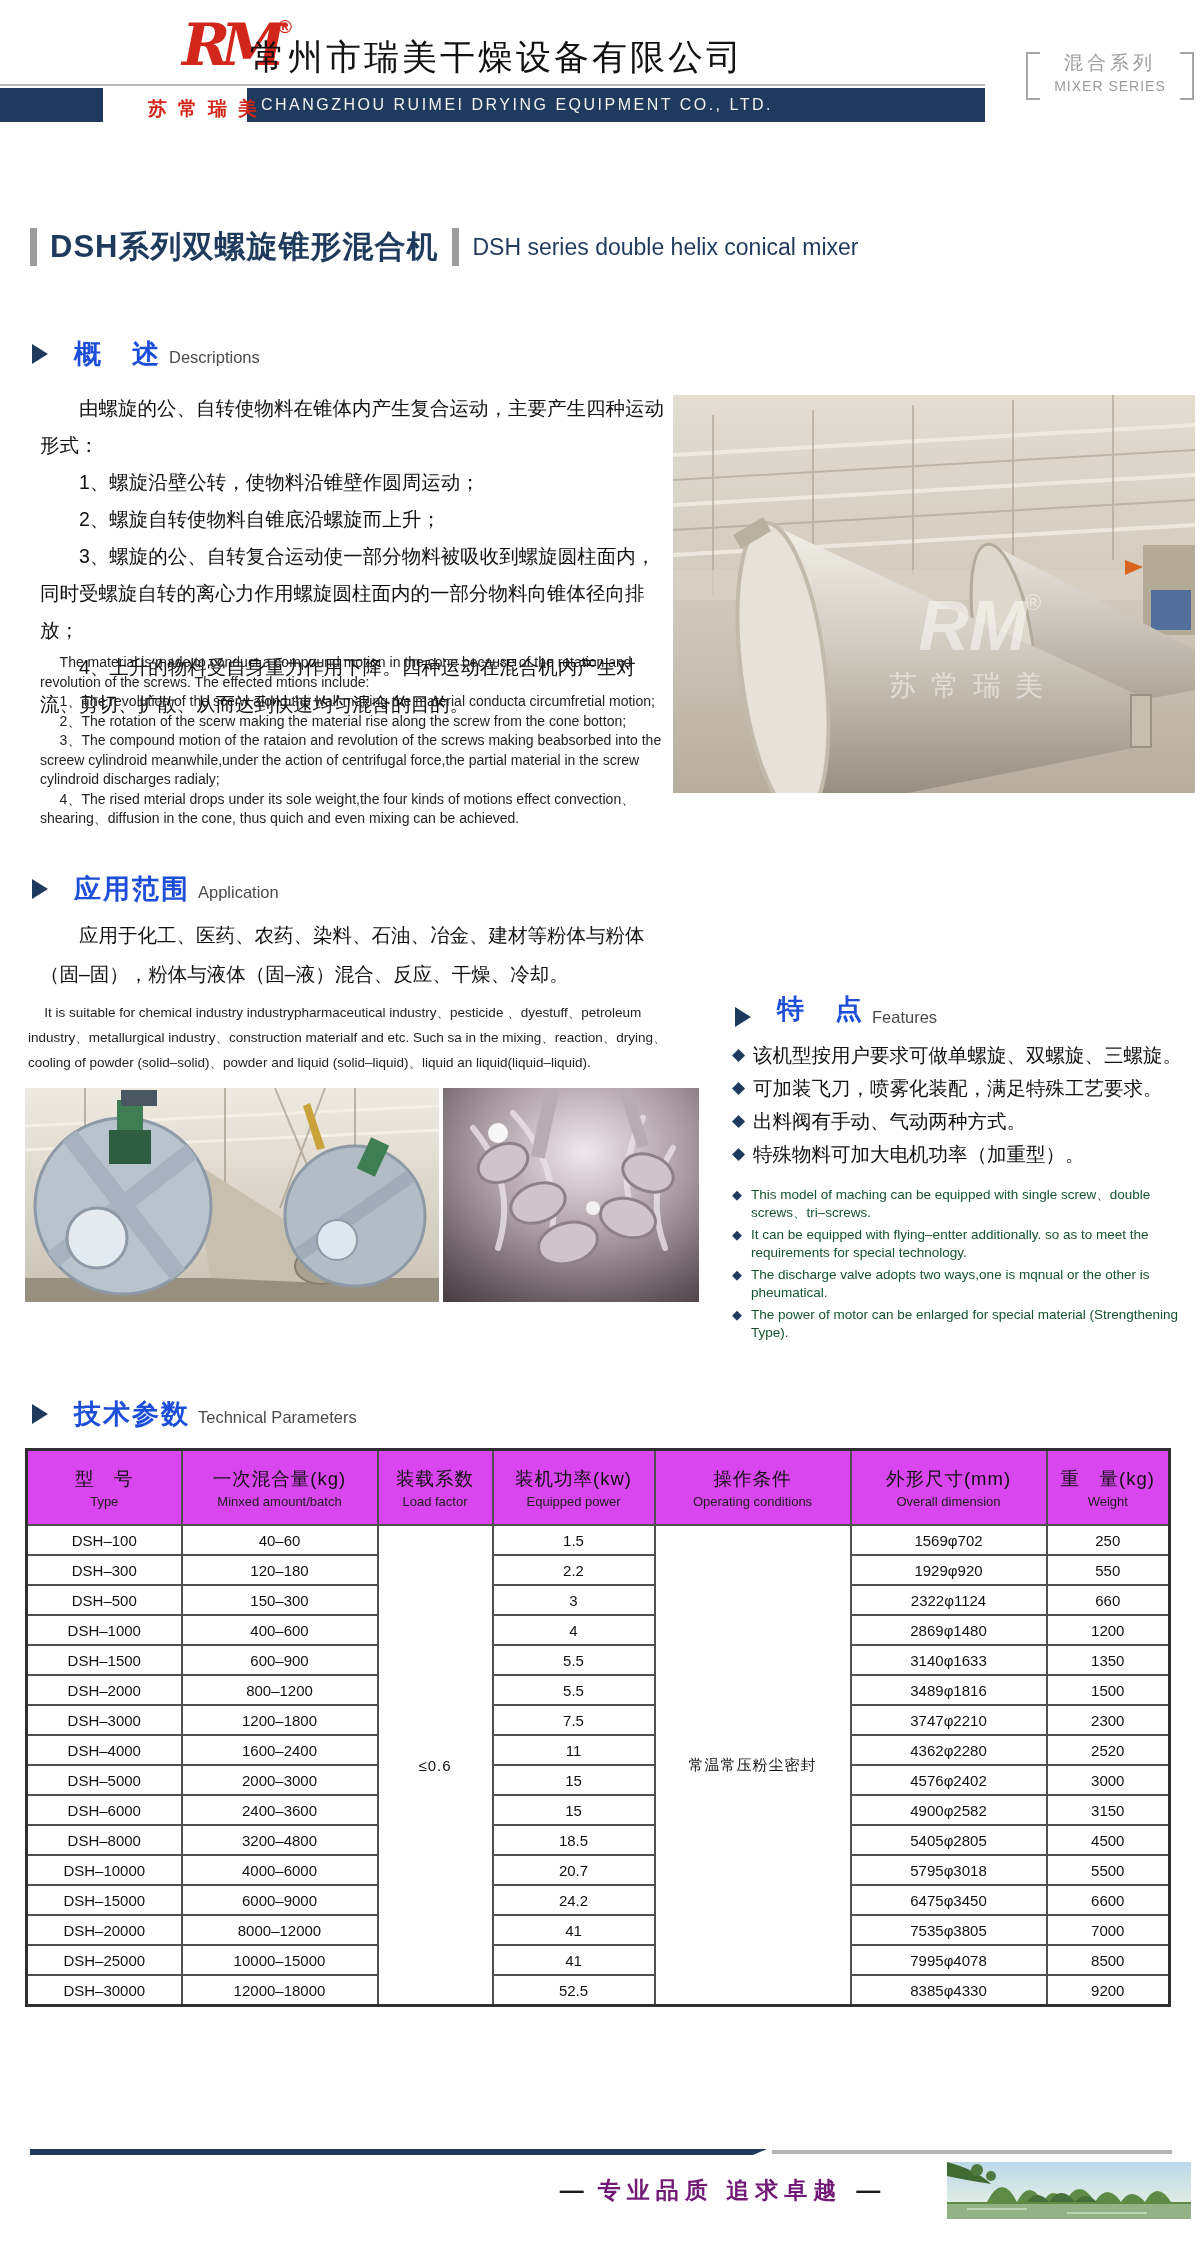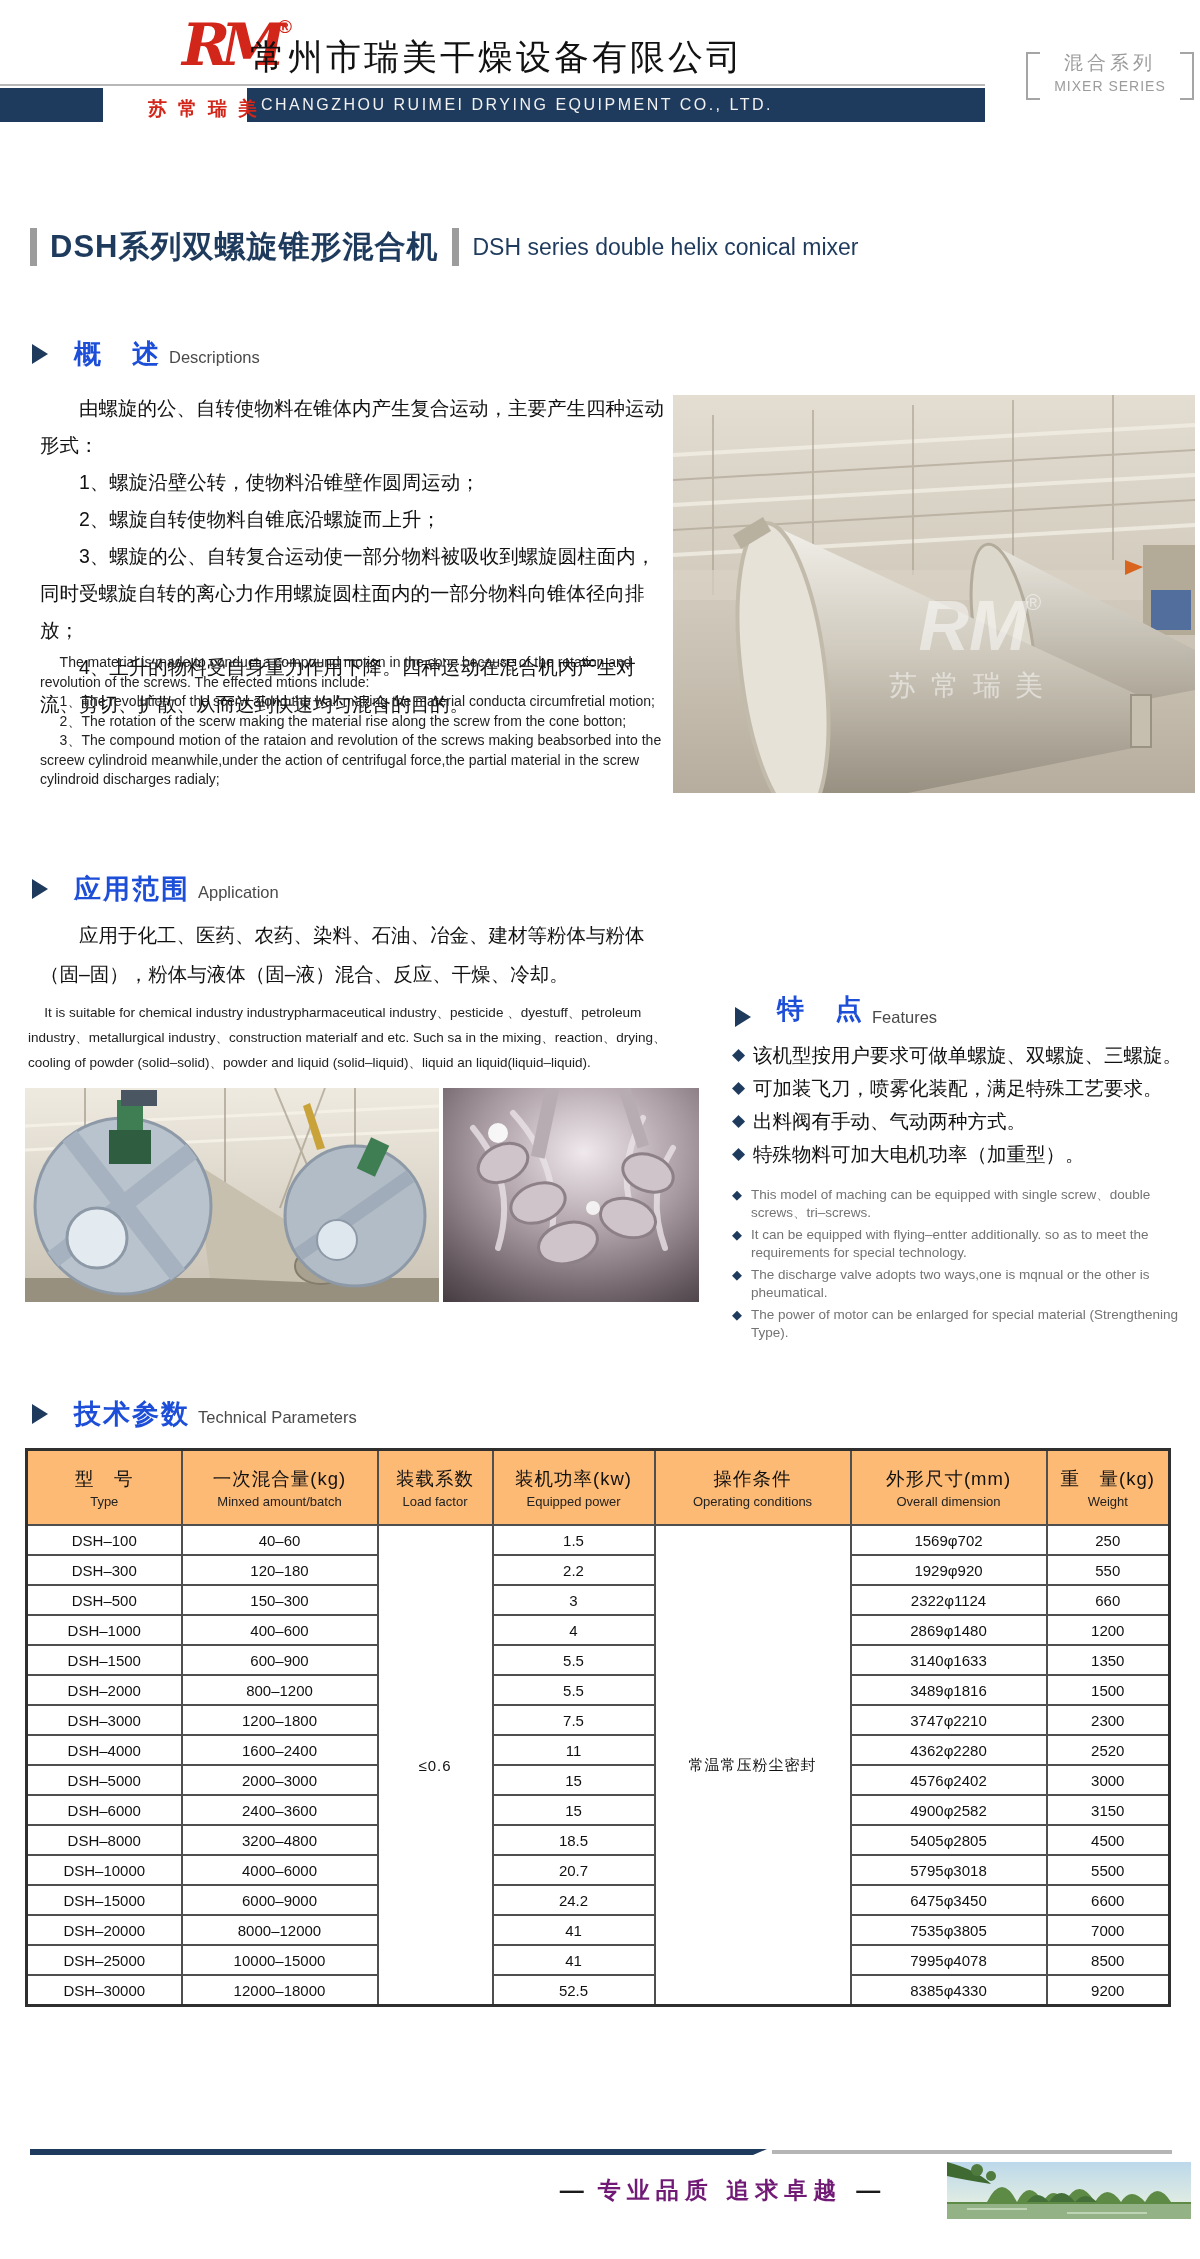--- a/index.html
+++ b/index.html
@@ -54,34 +54,34 @@
   .app-en{position:absolute;left:28px;top:1000px;width:668px;font-size:13.5px;line-height:25px;color:#222;text-indent:1.2em;}
 
   
   .feat-cn{position:absolute;left:732px;top:1040px;width:466px;}
   .feat-cn .feat-row{display:flex;margin-bottom:3px;}
   .feat-cn .diamond{color:#1e3a5c;font-size:17px;line-height:30px;margin-right:8px;}
   .feat-cn .feat-text{font-size:19.5px;line-height:30px;color:#111;}
   .feat-en{position:absolute;left:732px;top:1186px;width:466px;}
   .feat-en .feat-row{display:flex;margin-bottom:4px;}
   .feat-en .diamond{color:#1e3a5c;font-size:13px;line-height:18px;margin-right:9px;}
-  .feat-en .feat-text{font-size:13.5px;line-height:18px;color:#737373;}
+  .feat-en .feat-text{font-size:13.5px;line-height:18px;color:#14532d;}
 
   
   .photo{position:absolute;overflow:hidden;background:#cfc8bb;}
   #photo-main{left:673px;top:395px;width:522px;height:398px;}
   #photo-app1{left:25px;top:1088px;width:414px;height:214px;}
   #photo-app2{left:443px;top:1088px;width:256px;height:214px;}
   .photo svg{display:block;}
 
   
   .tech-table{position:absolute;left:25px;top:1448px;border-collapse:collapse;table-layout:fixed;width:1143px;}
   .tech-table th,.tech-table td{border:2px solid #4f4f4f;text-align:center;vertical-align:middle;padding:0;}
   .tech-table{border:3px solid #2f2f2f;}
-  .tech-table thead th{background:#fdba74;height:73px;font-weight:normal;}
+  .tech-table thead th{background:#d946ef;height:73px;font-weight:normal;}
   .th-cn{display:block;font-size:18.5px;color:#111;letter-spacing:1px;}
   .th-en{display:block;font-size:13px;color:#222;margin-top:3px;}
   .tech-table tbody td{height:28px;font-size:15px;color:#111;}
   .merged-cell{font-size:16.5px;letter-spacing:1px;margin-top:44px;}
 
   
   .footer-navy-line{position:absolute;left:30px;top:2149px;width:737px;height:6px;background:#1e3a5c;
                     clip-path:polygon(0 0,100% 0,calc(100% - 14px) 100%,0 100%);}
   .footer-gray-line{position:absolute;left:772px;top:2150px;width:400px;height:4px;background:#b5b5b5;}
   .slogan-row{position:absolute;left:505px;top:2168px;width:430px;height:44px;display:flex;align-items:center;justify-content:center;}
@@ -128,20 +128,21 @@
       <p>1、螺旋沿壁公转，使物料沿锥壁作圆周运动；</p>
       <p>2、螺旋自转使物料自锥底沿螺旋而上升；</p>
       <p>3、螺旋的公、自转复合运动使一部分物料被吸收到螺旋圆柱面内，同时受螺旋自转的离心力作用螺旋圆柱面内的一部分物料向锥体径向排放；</p>
       <p>4、上升的物料受自身重力作用下降。四种运动在混合机内产生对流、剪切、扩散、从而达到快速均匀混合的目的。</p>
     </div>
   <div class="desc-en">
       <p>The material is made to conduct a compound motion in the cone because of  the rotation and revolution of the screws. The effected mtions include:</p>
       <p>1、The revolution of the scerw along the wall making the material conducta circumfretial motion;</p>
       <p>2、The rotation of the scerw making the material rise along the screw from the cone botton;</p>
       <p>3、The compound motion of the rataion and revolution of the screws making beabsorbed into the screew cylindroid meanwhile,under the action of centrifugal force,the partial material in the screw cylindroid discharges radialy;</p>
+      <p>4、The rised mterial drops under its sole weight,the four kinds of motions effect convection、shearing、diffusion in the cone, thus quich and even  mixing can be achieved.</p>
     </div>
 
   <div class="photo" id="photo-main">
     <svg width="522" height="398" viewBox="0 0 522 398" xmlns="http://www.w3.org/2000/svg">
       <defs>
         <linearGradient id="bg1" x1="0" y1="0" x2="0" y2="1">
           <stop offset="0" stop-color="#e3ddd2"></stop>
             <stop offset="0.55" stop-color="#cfc8ba"></stop>
             <stop offset="1" stop-color="#b7ad9e"></stop>
         </linearGradient>

